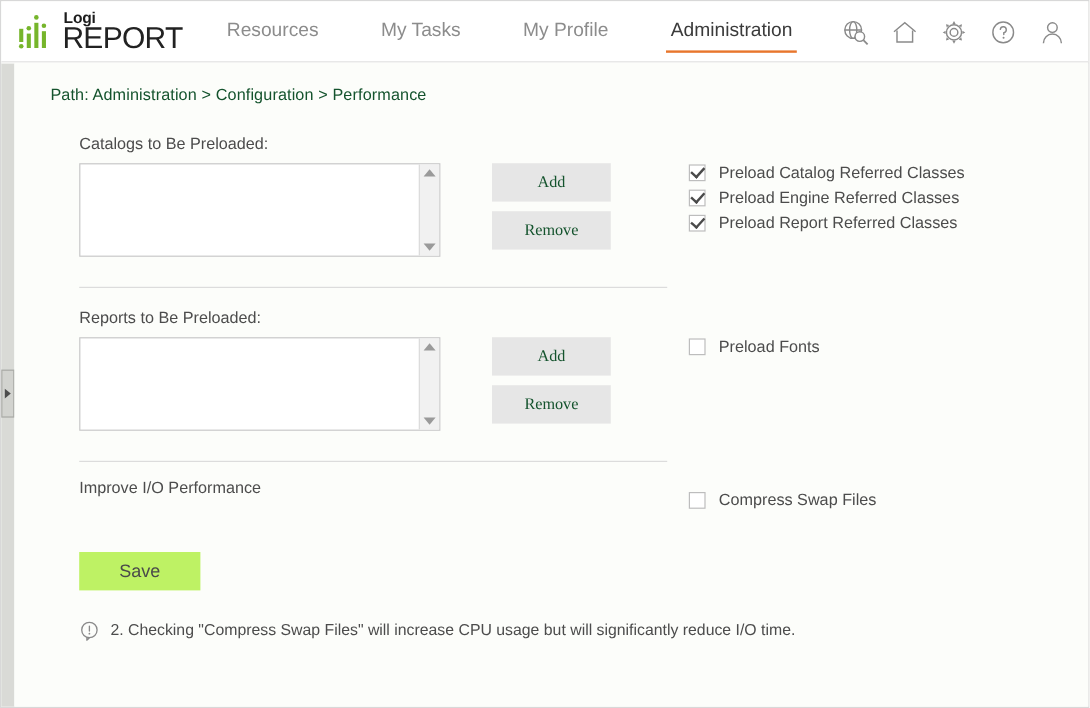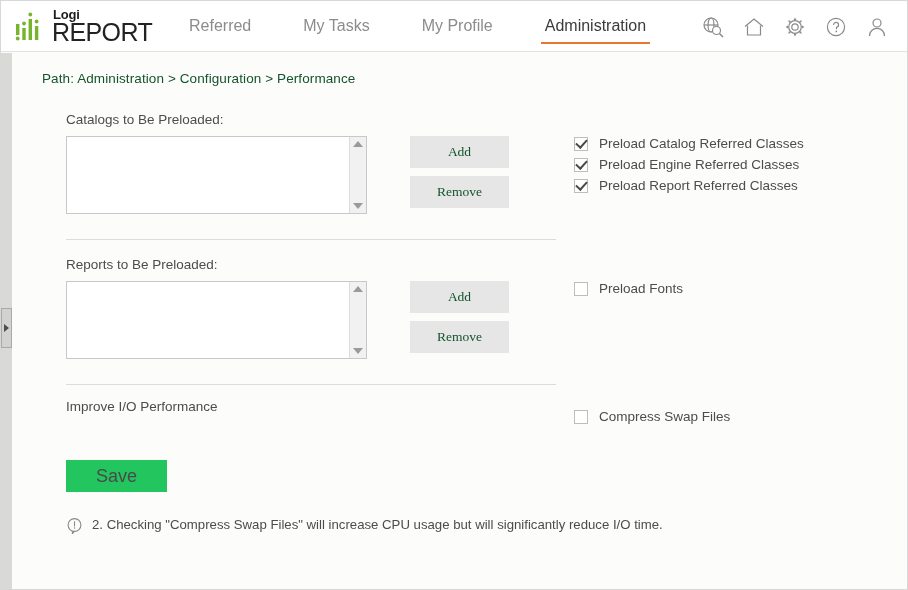--- a/index.html
+++ b/index.html
@@ -195,24 +195,24 @@
     border-width: 0 2px 2px 0;
     transform: rotate(42deg);
   }
   .check-label { font-size: 13.5px; color: #4c4c4c; white-space: nowrap; }
 
   .improve-text { font-size: 13.5px; color: #4c4c4c; margin-top: 14px; }
 
   .save-wrap { margin-top: 46px; }
   .btn-save {
     width: 101px; height: 32px;
-    background: #22c55e;
+    background: #bef264;
     border: none;
     color: #4a4a4a;
-    font-size: 18px;
+    font-size: 15px;
     font-family: "Liberation Sans", sans-serif;
     cursor: pointer;
     display: flex; align-items: center; justify-content: center;
   }
 
   .notes {
     margin-top: 24px;
     display: flex;
     align-items: flex-start;
   }
@@ -245,21 +245,21 @@
           <circle cx="21.6" cy="11.5" r="1.9" fill="#76b52b"></circle>
         </svg>
       </div>
       <div class="logo-text">
         <div class="logo-top">Logi</div>
         <div class="logo-bottom">REPORT</div>
       </div>
     </div>
 
     <div class="nav">
-      <div class="nav-item">Referred</div>
+      <div class="nav-item">Resources</div>
       <div class="nav-item">My Tasks</div>
       <div class="nav-item">My Profile</div>
       <div class="nav-item active">Administration</div>
     </div>
 
     <div class="header-icons">
       <div class="hicon">
         <svg width="24" height="24" viewBox="0 0 24 24" fill="none" stroke="#8a8a8a" stroke-width="1.2">
           <circle cx="10" cy="10" r="7"></circle>
           <ellipse cx="10" cy="10" rx="3" ry="7"></ellipse>

